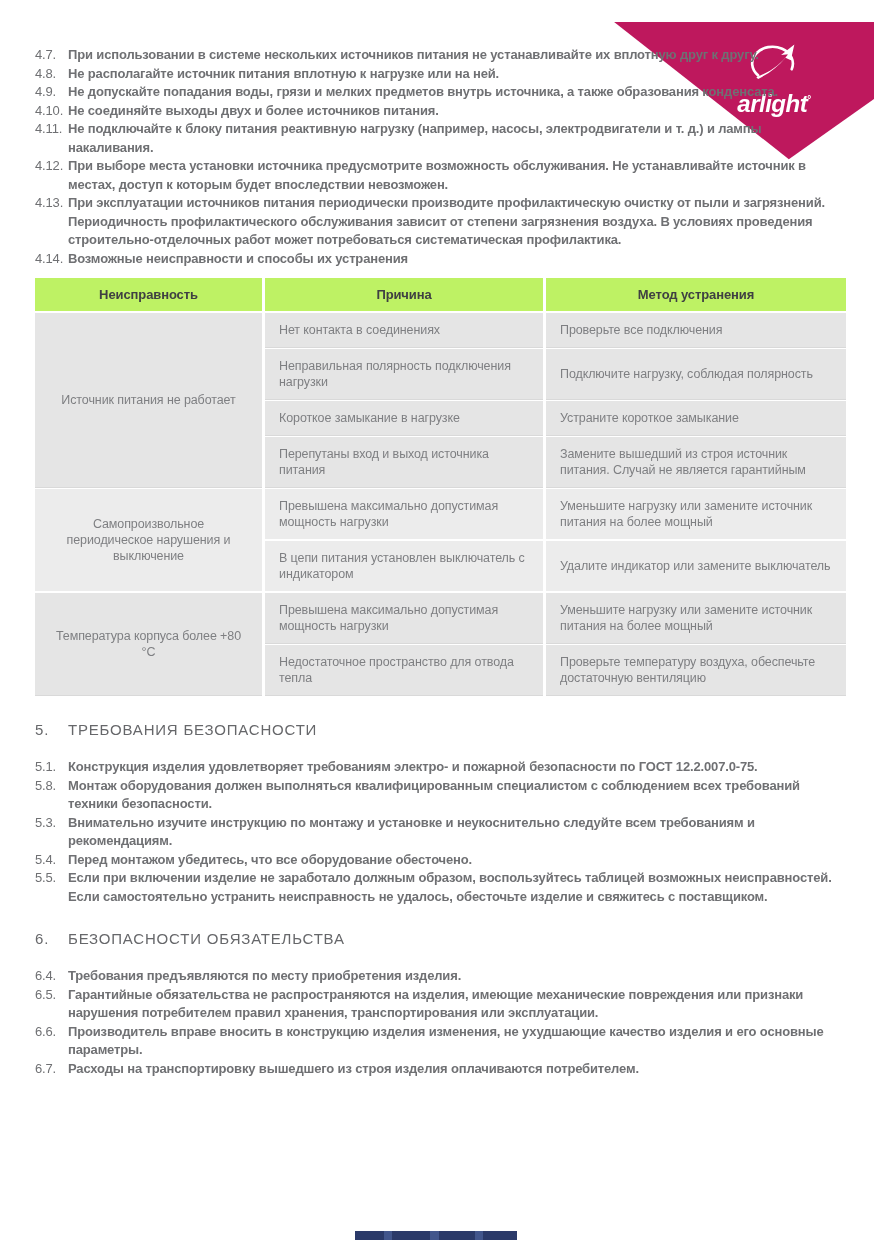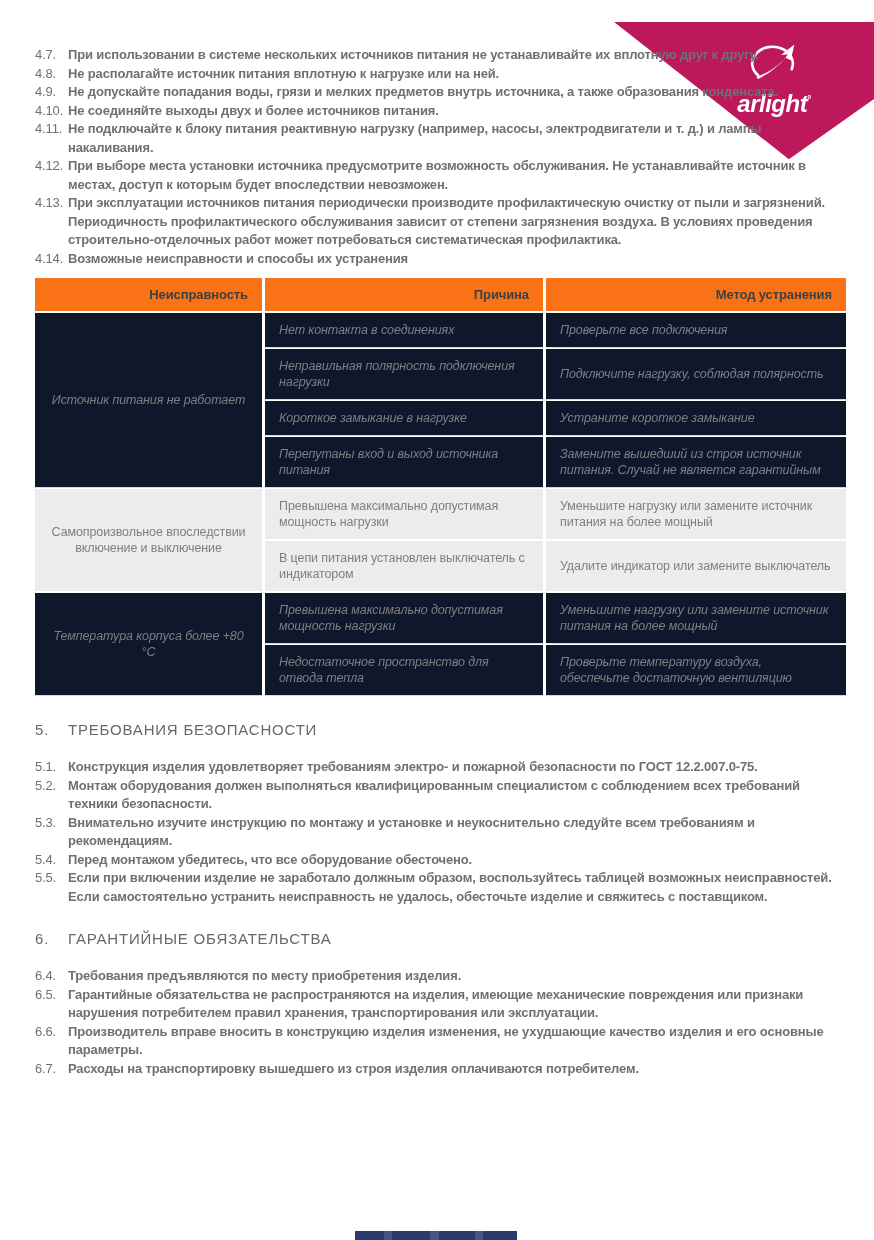--- a/index.html
+++ b/index.html
@@ -34,28 +34,28 @@
   .list{margin:0;}
   .list-item{display:flex;font-size:13px;line-height:18.5px;letter-spacing:-0.15px;}
   .item-num{flex:none;width:33px;}
   .item-text{flex:1;font-weight:bold;}
   
   table.fault{
     border-collapse:separate;border-spacing:3px 2px;
     margin:8px 0 0 -3px;table-layout:fixed;width:808px;
   }
   table.fault th{
-    background:#f97316;color:#3f4042;font-size:13px;font-weight:bold;
-    text-align:right;padding:9px 14px;letter-spacing:-0.1px;
+    background:#bef264;color:#3f4042;font-size:13px;font-weight:bold;
+    text-align:center;padding:9px 14px;letter-spacing:-0.1px;
   }
   table.fault td{
     font-size:12.5px;line-height:16px;color:#7e7f82;
     padding:9px 14px;vertical-align:middle;letter-spacing:-0.1px;
   }
-  td.w{background:#0f172a;box-shadow:0 1px 0 #d9d9d9;font-style:italic;}
+  td.w{background:#e5e5e5;box-shadow:0 1px 0 #d9d9d9;}
   td.g{background:#ececec;}
   td.fault-cell{color:#6f7073;line-height:18px;text-align:center;}
   col.c1{width:227px;}col.c2{width:278px;}col.c3{width:300px;}
   
   .section-heading{
     display:flex;margin-top:24px;margin-bottom:20px;
     font-size:15px;color:#66676a;letter-spacing:0.8px;
   }
   .section-heading .item-num{width:33px;}
   
@@ -141,21 +141,21 @@
         </tr>
         <tr>
           <td class="w">Короткое замыкание в нагрузке</td>
           <td class="w">Устраните короткое замыкание</td>
         </tr>
         <tr>
           <td class="w">Перепутаны вход и выход источника питания</td>
           <td class="w">Замените вышедший из строя источник питания. Случай не является гарантийным</td>
         </tr>
         <tr>
-          <td rowspan="2" class="g fault-cell">Самопроизвольное впоследствии включение и выключение</td>
+          <td rowspan="2" class="g fault-cell">Самопроизвольное периодическое нарушения и выключение</td>
           <td class="g">Превышена максимально допустимая мощность нагрузки</td>
           <td class="g">Уменьшите нагрузку или замените источник питания на более мощный</td>
         </tr>
         <tr>
           <td class="g">В цепи питания установлен выключатель с индикатором</td>
           <td class="g">Удалите индикатор или замените выключатель</td>
         </tr>
         <tr>
           <td rowspan="2" class="w fault-cell">Температура корпуса более +80 °C</td>
           <td class="w">Превышена максимально допустимая мощность нагрузки</td>
@@ -171,40 +171,40 @@
     <div class="section-heading">
       <span class="item-num">5.</span>
       <span>ТРЕБОВАНИЯ БЕЗОПАСНОСТИ</span>
     </div>
     <div class="list">
       <div class="list-item">
           <span class="item-num">5.1.</span>
           <span class="item-text">Конструкция изделия удовлетворяет требованиям электро- и пожарной безопасности по ГОСТ 12.2.007.0-75.</span>
         </div>
       <div class="list-item">
-          <span class="item-num">5.2.</span>
+          <span class="item-num">5.8.</span>
           <span class="item-text">Монтаж оборудования должен выполняться квалифицированным специалистом с соблюдением всех требований техники безопасности.</span>
         </div>
       <div class="list-item">
           <span class="item-num">5.3.</span>
           <span class="item-text">Внимательно изучите инструкцию по монтажу и установке и неукоснительно следуйте всем требованиям и рекомендациям.</span>
         </div>
       <div class="list-item">
           <span class="item-num">5.4.</span>
           <span class="item-text">Перед монтажом убедитесь, что все оборудование обесточено.</span>
         </div>
       <div class="list-item">
           <span class="item-num">5.5.</span>
           <span class="item-text">Если при включении изделие не заработало должным образом, воспользуйтесь таблицей возможных неисправностей. Если самостоятельно устранить неисправность не удалось, обесточьте изделие и свяжитесь с поставщиком.</span>
         </div>
     </div>
 
     <div class="section-heading">
       <span class="item-num">6.</span>
-      <span>ГАРАНТИЙНЫЕ ОБЯЗАТЕЛЬСТВА</span>
+      <span>БЕЗОПАСНОСТИ ОБЯЗАТЕЛЬСТВА</span>
     </div>
     <div class="list">
       <div class="list-item">
           <span class="item-num">6.4.</span>
           <span class="item-text">Требования предъявляются по месту приобретения изделия.</span>
         </div>
       <div class="list-item">
           <span class="item-num">6.5.</span>
           <span class="item-text">Гарантийные обязательства не распространяются на изделия, имеющие механические повреждения или признаки нарушения потребителем правил хранения, транспортирования или эксплуатации.</span>
         </div>

